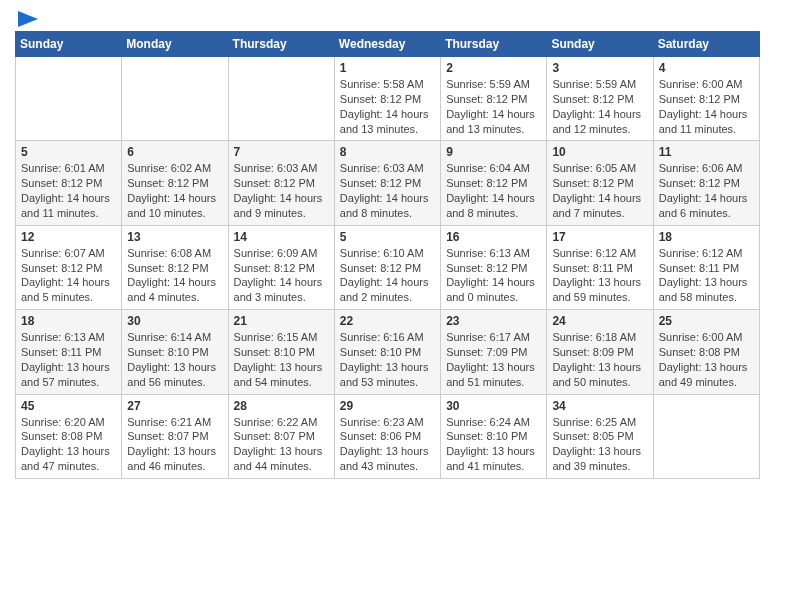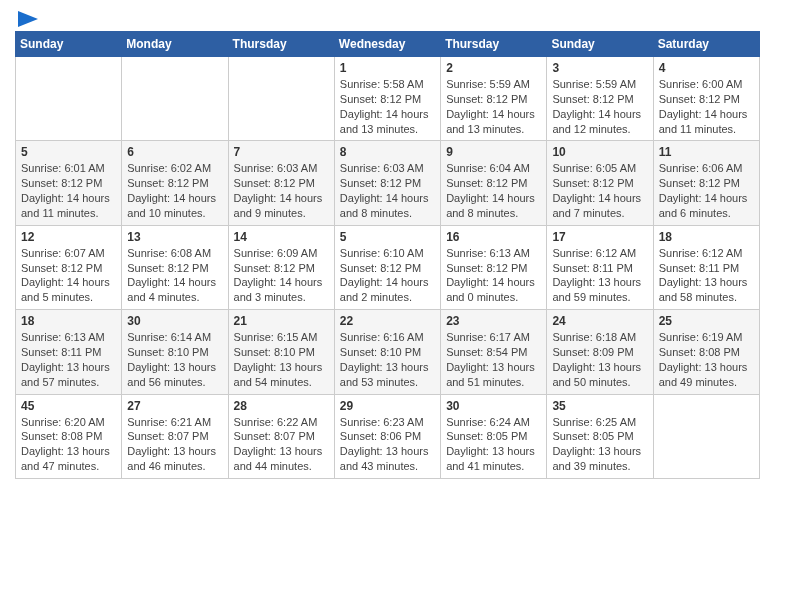--- a/index.html
+++ b/index.html
@@ -290,34 +290,34 @@
           <td>
             <span class="day-number">22</span>
             <div class="day-info">Sunrise: 6:16 AM
 Sunset: 8:10 PM
 Daylight: 13 hours
 and 53 minutes.</div>
           </td>
           <td>
             <span class="day-number">23</span>
             <div class="day-info">Sunrise: 6:17 AM
-Sunset: 8:54 PM
+Sunset: 7:09 PM
 Daylight: 13 hours
 and 51 minutes.</div>
           </td>
           <td>
             <span class="day-number">24</span>
             <div class="day-info">Sunrise: 6:18 AM
 Sunset: 8:09 PM
 Daylight: 13 hours
 and 50 minutes.</div>
           </td>
           <td>
             <span class="day-number">25</span>
-            <div class="day-info">Sunrise: 6:19 AM
+            <div class="day-info">Sunrise: 6:00 AM
 Sunset: 8:08 PM
 Daylight: 13 hours
 and 49 minutes.</div>
           </td>
         </tr>
         <tr>
           <td>
             <span class="day-number">45</span>
             <div class="day-info">Sunrise: 6:20 AM
 Sunset: 8:08 PM
@@ -341,26 +341,26 @@
           <td>
             <span class="day-number">29</span>
             <div class="day-info">Sunrise: 6:23 AM
 Sunset: 8:06 PM
 Daylight: 13 hours
 and 43 minutes.</div>
           </td>
           <td>
             <span class="day-number">30</span>
             <div class="day-info">Sunrise: 6:24 AM
-Sunset: 8:05 PM
+Sunset: 8:10 PM
 Daylight: 13 hours
 and 41 minutes.</div>
           </td>
           <td>
-            <span class="day-number">35</span>
+            <span class="day-number">34</span>
             <div class="day-info">Sunrise: 6:25 AM
 Sunset: 8:05 PM
 Daylight: 13 hours
 and 39 minutes.</div>
           </td>
           <td></td>
         </tr>
       </tbody>
   </table>
 </div>

